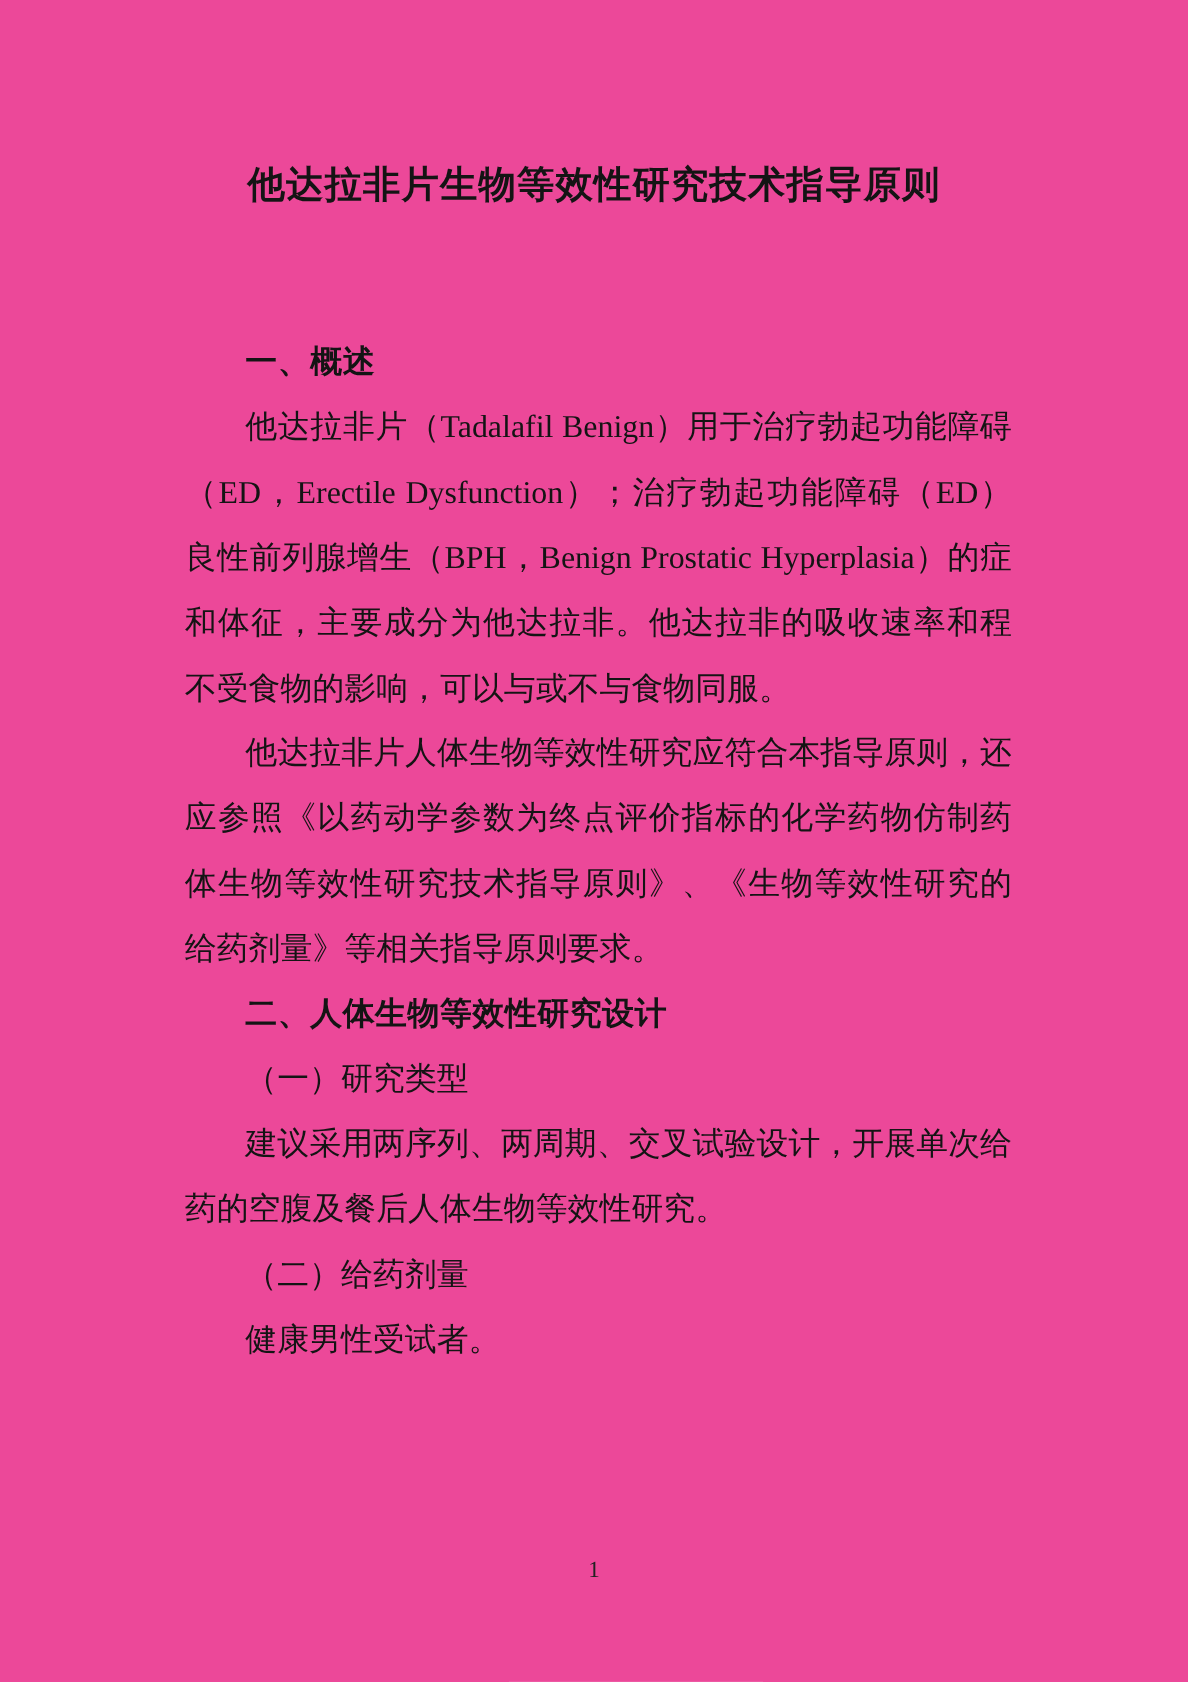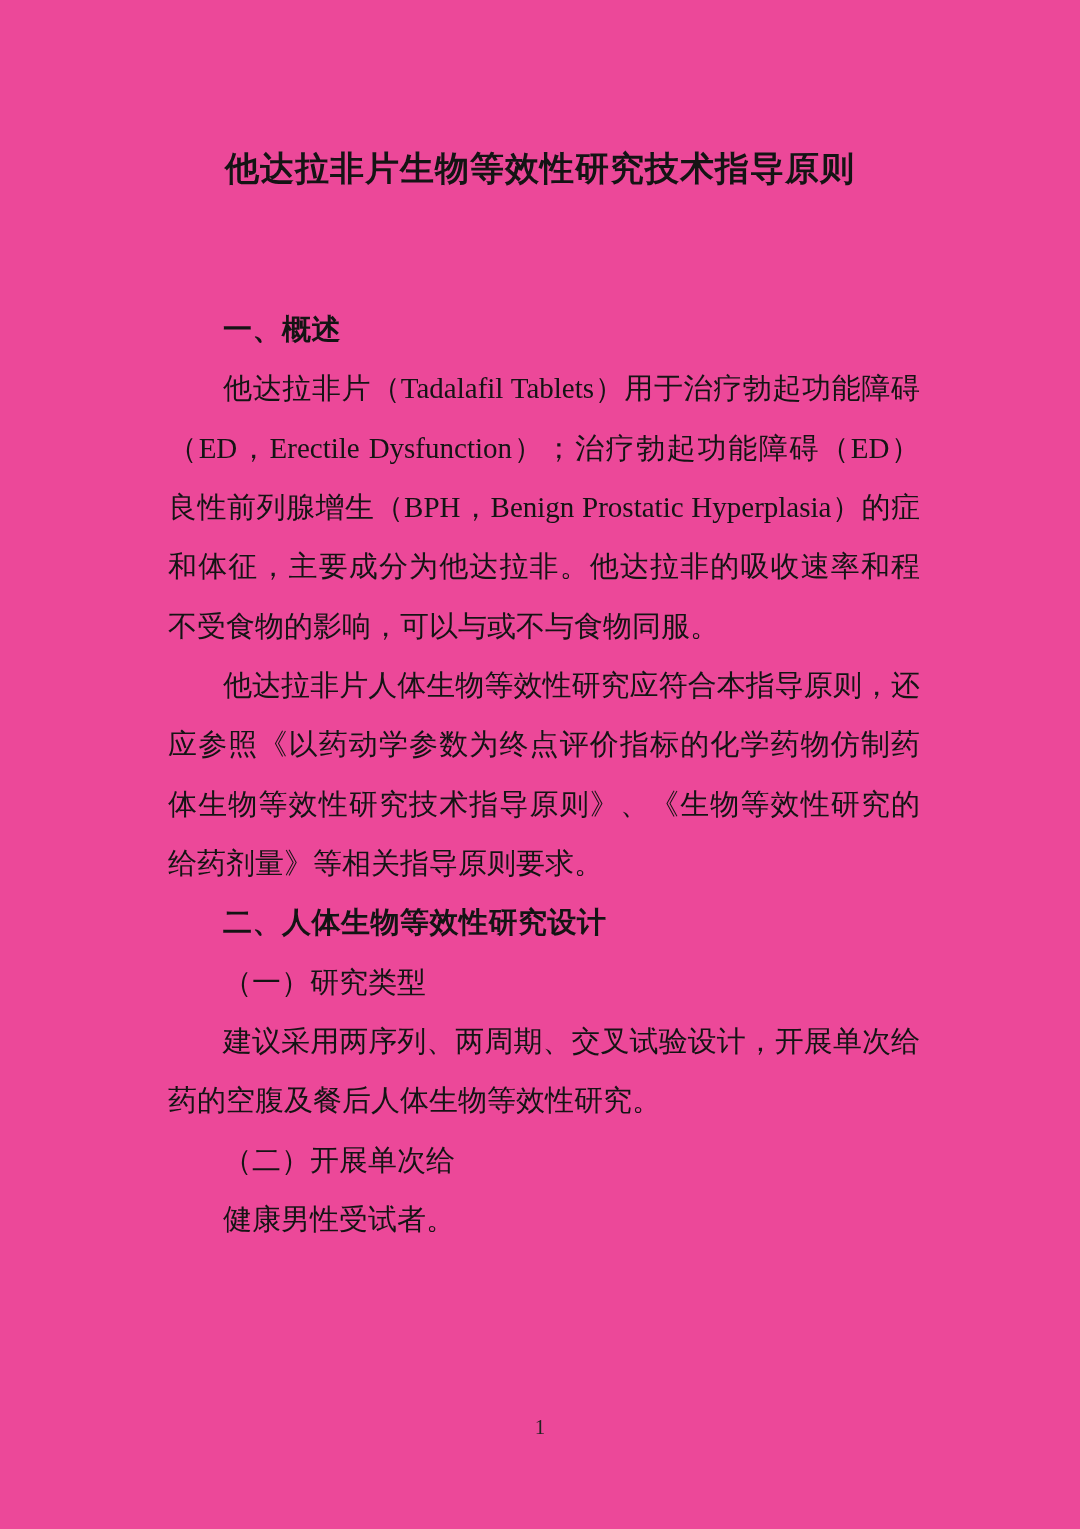--- a/index.html
+++ b/index.html
@@ -47,21 +47,21 @@
   }
   .line.indent {
     padding-left: 55px;
   }
   .heading {
     font-family: "Liberation Sans", "DejaVu Sans", sans-serif;
     font-weight: bold;
     letter-spacing: 0.5px;
   }
   .kaiti {
-    font-family: Liberation Sans, sans-serif;
+    font-family: Liberation Mono, monospace;
     font-weight: 400;
   }
   .page-number {
     position: absolute;
     top: 1413px;
     left: 0;
     width: 100%;
     text-align: center;
     font-size: 21px;
     line-height: 28px;
@@ -70,32 +70,32 @@
 </style>
 </head>
 <body>
 
 <div class="page">
 
   <div class="doc-title">他达拉非片生物等效性研究技术指导原则</div>
 
   <div class="text-block">
     <div class="line heading indent">一、概述</div>
-    <div class="line indent justify">他达拉非片（Tadalafil Tablets）用于治疗勃起功能障碍</div>
+    <div class="line indent justify">他达拉非片（Tadalafil Benign）用于治疗勃起功能障碍</div>
     <div class="line justify">（ED，Erectile Dysfunction）；治疗勃起功能障碍（ED）合并</div>
     <div class="line justify">良性前列腺增生（BPH，Benign Prostatic Hyperplasia）的症状</div>
     <div class="line justify">和体征，主要成分为他达拉非。他达拉非的吸收速率和程度</div>
     <div class="line">不受食物的影响，可以与或不与食物同服。</div>
     <div class="line indent justify">他达拉非片人体生物等效性研究应符合本指导原则，还</div>
     <div class="line justify">应参照《以药动学参数为终点评价指标的化学药物仿制药人</div>
     <div class="line justify">体生物等效性研究技术指导原则》、《生物等效性研究的统计</div>
     <div class="line">给药剂量》等相关指导原则要求。</div>
     <div class="line heading indent">二、人体生物等效性研究设计</div>
     <div class="line kaiti indent">（一）研究类型</div>
     <div class="line kaiti indent justify">建议采用两序列、两周期、交叉试验设计，开展单次给</div>
     <div class="line kaiti">药的空腹及餐后人体生物等效性研究。</div>
-    <div class="line kaiti indent">（二）开展单次给</div>
+    <div class="line kaiti indent">（二）给药剂量</div>
     <div class="line kaiti indent">健康男性受试者。</div>
   </div>
 
   <div class="page-number">1</div>
 
 </div>
 
 </body></html>

